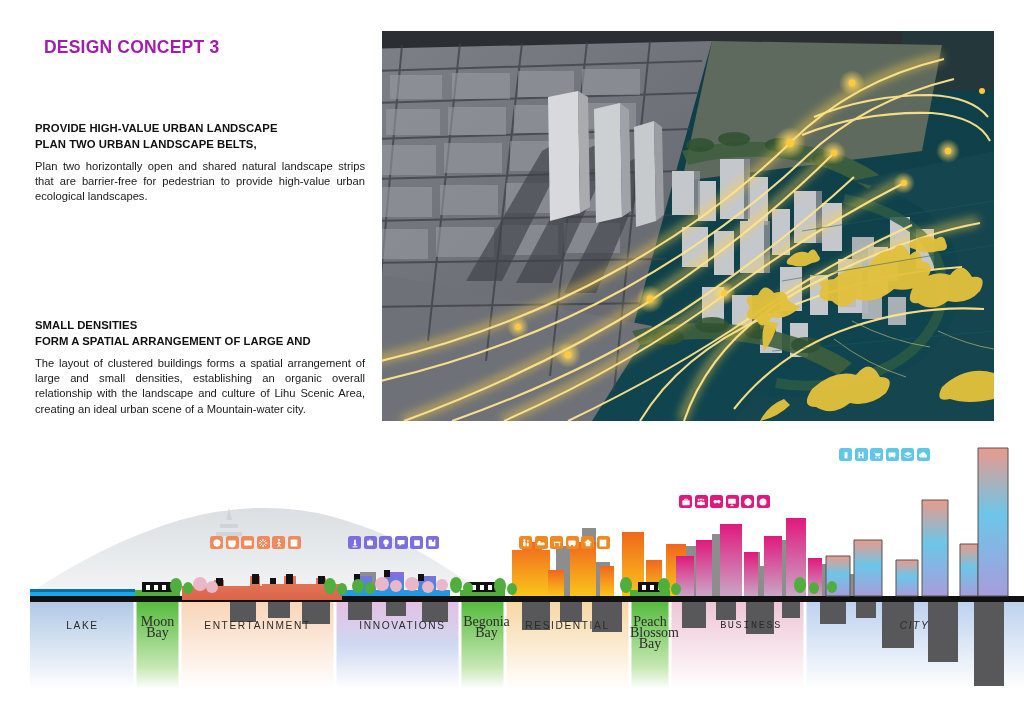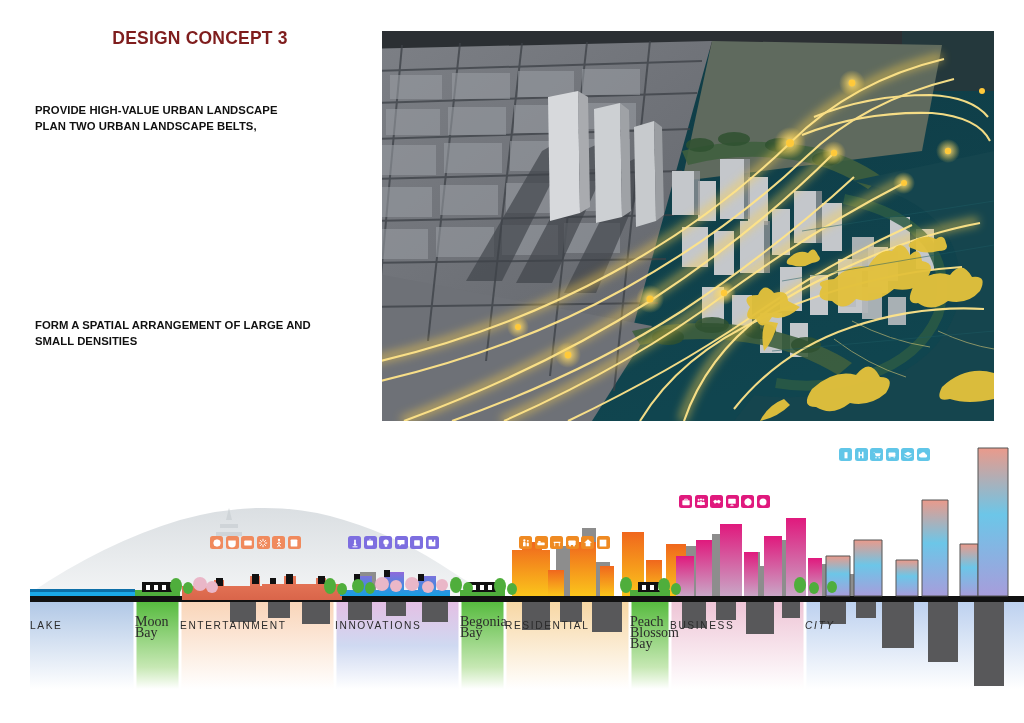--- a/index.html
+++ b/index.html
@@ -2,21 +2,21 @@
 <html><head>
 <meta charset="utf-8">
 <style>
   html,body{margin:0;padding:0;background:#fff;}
   body{width:1024px;height:723px;overflow:hidden;
        font-family:"Liberation Sans","DejaVu Sans",sans-serif;color:#111;}
   .page{position:relative;width:1024px;height:723px;background:#fff;}
 
   
   .textcol{position:absolute;left:35px;top:28px;width:330px;}
-  .concept-title{font-size:17.5px;font-weight:bold;letter-spacing:.2px;color:#7f1d1d;margin:0;text-align:center;}
+  .concept-title{font-size:17.5px;font-weight:bold;letter-spacing:.2px;color:#a21caf;margin:9px;}
   .sub-head{font-size:11.3px;font-weight:bold;line-height:15.5px;color:#111;letter-spacing:.05px;}
   .body-copy{font-size:11.2px;line-height:15.2px;color:#1a1a1a;text-align:justify;margin-top:7px;}
   .block2{position:absolute;left:35px;top:268px;width:330px;}
   .gap1{height:54px;}
   .gap2{height:50px;}
 
   
   .render{position:absolute;left:382px;top:31px;width:612px;height:390px;
           overflow:hidden;background:#0d1a22;}
   .render svg{display:block;}
@@ -30,44 +30,46 @@
   .chip{width:13px;height:13px;border-radius:2.5px;display:flex;
         align-items:center;justify-content:center;}
   .chip svg{display:block;}
   #row-ent{left:210px;top:536px;}
   #row-inn{left:348px;top:536px;}
   #row-res{left:519px;top:536px;}
   #row-bus{left:679px;top:495px;}
   #row-city{left:839px;top:448px;}
 
   
-  .zlabel{position:absolute;color:#2b2b2b;}
+  .zlabel{position:absolute;text-align:center;color:#2b2b2b;}
   .zlabel.big{font-size:10.2px;letter-spacing:1.6px;}
   .zlabel.small{font-size:14px;line-height:11px;font-family:"Liberation Serif","DejaVu Serif",serif;}
 </style>
 </head>
 <body>
 
 <div class="page">
 
   <div class="textcol">
     <div class="concept-title">DESIGN CONCEPT 3</div>
     <div class="gap1"></div>
     <div class="sub-head">
       <div>PROVIDE HIGH-VALUE URBAN LANDSCAPE</div>
       <div>PLAN TWO URBAN LANDSCAPE BELTS,</div>
     </div>
+    <div class="body-copy">Plan two horizontally open and shared natural landscape strips that are barrier-free for pedestrian to provide high-value urban ecological landscapes.</div>
   </div>
 
   <div class="block2">
     <div class="gap2"></div>
     <div class="sub-head">
+      <div>SMALL DENSITIES</div>
       <div>FORM A SPATIAL ARRANGEMENT OF LARGE AND</div>
-      <div>SMALL DENSITIES</div>
     </div>
+    <div class="body-copy">The layout of clustered buildings forms a spatial arrangement of large and small densities, establishing an organic overall relationship with the landscape and culture of Lihu Scenic Area, creating an ideal urban scene of a Mountain-water city.</div>
   </div>
 
   <div class="render">
     <svg width="612" height="390" viewBox="0 0 612 390">
       <defs>
         <linearGradient id="sky" x1="0" y1="0" x2="0" y2="1">
           <stop offset="0" stop-color="#2b2e33"></stop>
             <stop offset="1" stop-color="#4a4d52"></stop>
         </linearGradient>
         <linearGradient id="gridland" x1="0" y1="0" x2="1" y2="1">
@@ -724,17 +726,17 @@
     </div>
 
   <div id="zone-labels">
       <div class="zlabel big" style="left: 30px; width: 105px; top: 620px;">LAKE</div>
       <div class="zlabel small" style="left: 135px; width: 45px; top: 616px;">Moon<br>Bay</div>
       <div class="zlabel big" style="left: 180px; width: 155px; top: 620px;">ENTERTAINMENT</div>
       <div class="zlabel big" style="left: 335px; width: 135px; top: 620px;">INNOVATIONS</div>
       <div class="zlabel small" style="left: 460px; width: 53px; top: 616px;">Begonia<br>Bay</div>
       <div class="zlabel big" style="left: 505px; width: 125px; top: 620px;">RESIDENTIAL</div>
       <div class="zlabel small" style="left: 630px; width: 40px; top: 616px;">Peach<br>Blossom<br>Bay</div>
-      <div class="zlabel big" style="left: 670px; width: 162px; top: 620px;">BUSINESS</div>
+      <div class="zlabel big" style="left: 670px; width: 162px; top: 620px; font-family: Liberation Mono, monospace;">BUSINESS</div>
       <div class="zlabel big" style="left: 805px; width: 219px; top: 620px; font-style: italic;">CITY</div>
     </div>
 
 </div>
 
 </body></html>

